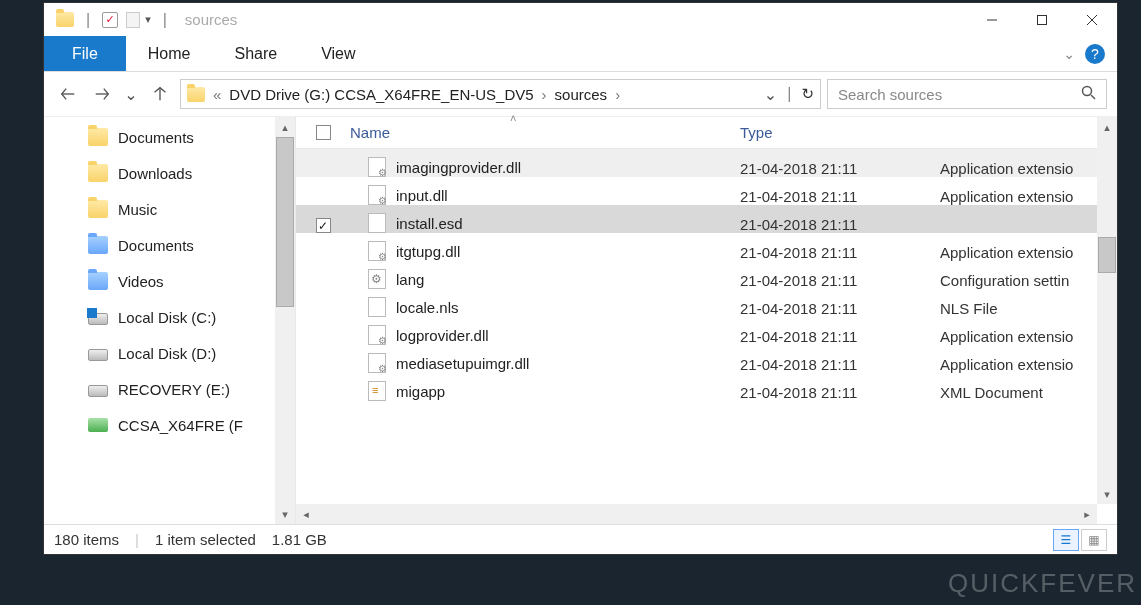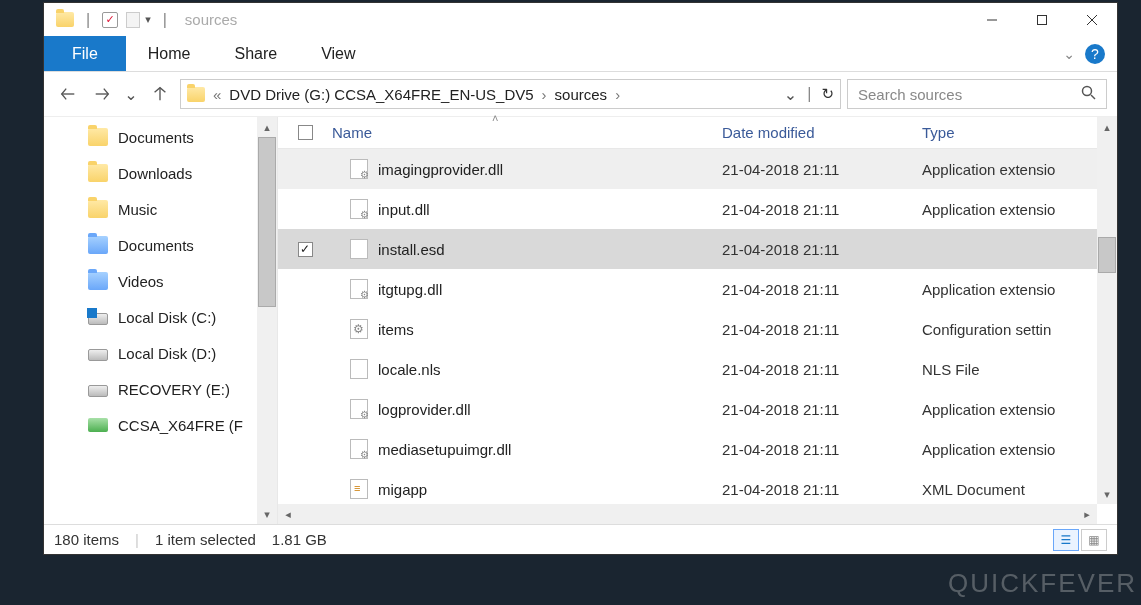--- a/index.html
+++ b/index.html
@@ -28,26 +28,26 @@
   
   .addrrow { height: 45px; display: flex; align-items: center; padding: 0 10px; gap: 6px; border-bottom: 1px solid #eee; }
   .navbtn { width: 28px; height: 28px; display: flex; align-items: center; justify-content: center; color: #555; }
   .navbtn svg { width: 18px; height: 18px; stroke: #555; stroke-width: 1.5; fill: none; }
   .addrbox { flex: 1; height: 30px; border: 1px solid #ccc; display: flex; align-items: center; padding: 0 6px; gap: 8px; overflow: hidden; }
   .addrbox .folder-ico { flex-shrink: 0; }
   .crumb { font-size: 15px; color: #222; white-space: nowrap; }
   .crumb.sep2 { color: #777; }
   .addrright { display: flex; align-items: center; gap: 6px; margin-left: auto; }
   .refresh { color: #333; font-size: 15px; }
-  .searchbox { width: 260px; height: 30px; border: 1px solid #ccc; display: flex; align-items: center; padding: 0 10px; justify-content: space-between; }
+  .searchbox { width: 280px; height: 30px; border: 1px solid #ccc; display: flex; align-items: center; padding: 0 10px; justify-content: space-between; }
   .searchbox .ph { color: #888; font-size: 15px; }
   .searchbox .mag { color: #555; }
   
   .bodysplit { flex: 1; display: flex; min-height: 0; }
-  .navpane { width: 234px; border-right: 1px solid #e8e8e8; overflow: hidden; position: relative; }
+  .navpane { width: 252px; border-right: 1px solid #e8e8e8; overflow: hidden; position: relative; }
   .navlist { padding-top: 2px; }
   .navitem { height: 36px; display: flex; align-items: center; padding-left: 44px; gap: 10px; font-size: 15px; color: #222; position: relative; }
   .navitem.selected { background: #d9d9d9; }
   .navitem .ic { width: 20px; height: 18px; flex-shrink: 0; }
   .ic.folder { background: linear-gradient(#ffe9a6,#f9d36a); border-radius: 2px; position: relative; }
   .ic.folder::before { content:""; position:absolute; top:-3px; left:0; width:9px; height:4px; background:#f9d36a; border-radius:2px 2px 0 0; }
   .ic.folder.blue { background: linear-gradient(#a6d1ff,#6aa7f9); }
   .ic.folder.blue::before { background:#6aa7f9; }
   .ic.disk { background: linear-gradient(#eee,#bbb); border-radius: 2px; height: 12px; margin-top: 4px; border: 1px solid #999; }
   .ic.disk.c { position: relative; }
@@ -59,21 +59,21 @@
   
   .filespane { flex: 1; display: flex; flex-direction: column; min-width: 0; position: relative; }
   .colhdr { height: 32px; display: flex; align-items: center; border-bottom: 1px solid #e8e8e8; font-size: 15px; color: #3a5a99; position: relative; }
   .colhdr .chk { width: 54px; display: flex; align-items: center; justify-content: center; }
   .colhdr .chkbox, .row .chkbox { width: 15px; height: 15px; border: 1px solid #888; background:#fff; display:flex;align-items:center;justify-content:center;font-size:12px; }
   .col-name { width: 390px; position: relative; }
   .col-name .sortarr { position: absolute; top: -12px; left: 160px; color: #888; font-size: 11px; }
   .col-date { width: 200px; }
   .col-type { flex: 1; }
   .rows { flex: 1; overflow: hidden; }
-  .row { height: 40px; display: flex; align-items: center; font-size: 15px; color: #222; }
+  .row { height: 28px; display: flex; align-items: flex-end; font-size: 15px; color: #222; }
   .row.selected { background: #d9d9d9; }
   .row.partial { background: #efefef; }
   .row .chk { width: 54px; display:flex;align-items:center;justify-content:center; }
   .row .name { width: 390px; display: flex; align-items: center; gap: 10px; padding-left: 18px; }
   .row .fic { width: 18px; height: 20px; background: #fff; border: 1px solid #bbb; position: relative; flex-shrink: 0; }
   .row .fic.cog::after { content:"⚙"; position:absolute; bottom:-2px; right:-2px; font-size:10px; color:#888; }
   .row .fic.plain {}
   .row .fic.cfg::after { content:"⚙"; position:absolute; top:2px; left:2px; font-size:12px; color:#888; }
   .row .fic.xml::after { content:"≡"; position:absolute; top:2px; left:3px; font-size:11px; color:#cc7a00; }
   .row .date { width: 200px; color: #333; }
@@ -233,21 +233,20 @@
 
     <div class="filespane">
       <div class="colhdr">
         <div class="chk">
             <div class="chkbox"></div>
           </div>
         <div class="col-name">
           <span>Name</span>
           <span class="sortarr">˄</span>
         </div>
-        <div class="col-date">Date modified</div>
         <div class="col-type">Type</div>
       </div>
       <div class="rows" id="rows">
           <div class="row partial">
             <div class="chk"></div>
             <div class="name">
               <span class="fic cog"></span>
               <span>imagingprovider.dll</span>
             </div>
             <div class="date">21-04-2018 21:11</div>
@@ -278,21 +277,21 @@
               <span class="fic cog"></span>
               <span>itgtupg.dll</span>
             </div>
             <div class="date">21-04-2018 21:11</div>
             <div class="type">Application extensio</div>
           </div>
           <div class="row">
             <div class="chk"></div>
             <div class="name">
               <span class="fic cfg"></span>
-              <span>items</span>
+              <span>lang</span>
             </div>
             <div class="date">21-04-2018 21:11</div>
             <div class="type">Configuration settin</div>
           </div>
           <div class="row">
             <div class="chk"></div>
             <div class="name">
               <span class="fic plain"></span>
               <span>locale.nls</span>
             </div>

